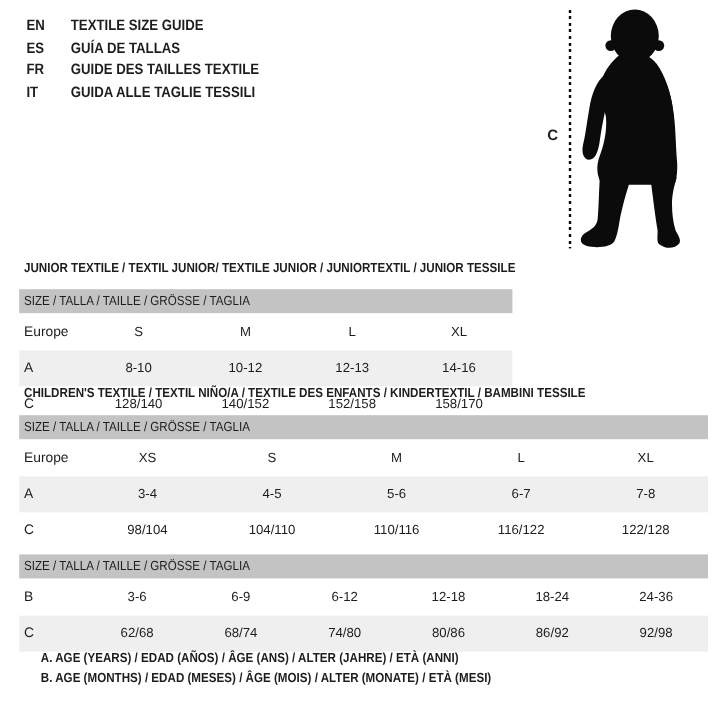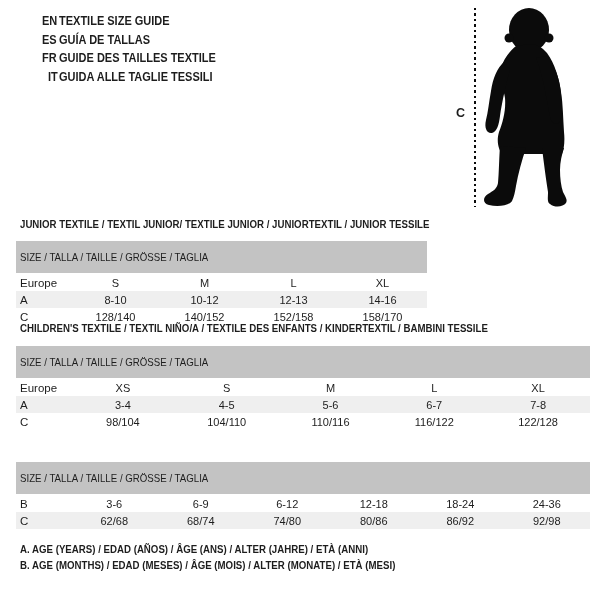--- a/index.html
+++ b/index.html
@@ -6,47 +6,47 @@
     --bg:#ffffff; --text:#1d1d1d; --bar:#c3c3c3; --shade:#efefef; --ink:#0b0b0b;
   }
   html,body{margin:0;padding:0;background:#fff;}
   .canvas{
     position:relative;width:600px;height:600px;background:var(--bg);
     font-family:"Liberation Sans",sans-serif;color:var(--text);overflow:hidden;
   }
   .cond{display:inline-block;transform:scaleX(0.88);transform-origin:0 50%;white-space:nowrap;}
   
   .lang-block{position:absolute;left:22px;top:12px;}
-  .lang-row{display:flex;height:18.5px;align-items:center;font-size:12.5px;font-weight:700;text-align:right;}
+  .lang-row{display:flex;height:18.5px;align-items:center;font-size:12.5px;font-weight:700;}
   .lang-code{width:37px;flex:none;}
   
   .measure-line{
     position:absolute;left:474px;top:8px;width:2px;height:199px;
     background:repeating-linear-gradient(to bottom,var(--ink) 0 2.5px,transparent 2.5px 5.5px);
   }
   .measure-label{position:absolute;left:456px;top:106px;font-size:12.5px;font-weight:700;}
   .baby{position:absolute;left:480px;top:6px;}
   
   .sec-title{position:absolute;font-size:11px;font-weight:700;line-height:17px;}
   #title-junior{left:20px;top:216px;}
   #title-children{left:20px;top:320px;}
   #title-babies{left:20px;top:425px;}
   
   .stable{position:absolute;font-size:11px;}
   #table-junior{left:16px;top:241px;width:411px;}
   #table-children{left:16px;top:346px;width:574px;}
   #table-babies{left:16px;top:462px;width:574px;}
-  .size-bar{height:32px;background:var(--bar);display:flex;align-items:center;padding-left:4px;margin-bottom:1px;}
-  .trow{display:flex;height:17px;align-items:center;}
+  .size-bar{height:20px;background:var(--bar);display:flex;align-items:center;padding-left:4px;margin-bottom:1px;}
+  .trow{display:flex;height:30px;align-items:center;}
   .trow.shaded{background:var(--shade);}
   .tlabel{width:51px;padding-left:4px;flex:none;font-size:11.5px;}
   .tcell{flex:1;text-align:center;}
   
   .notes{position:absolute;left:20px;top:541px;}
-  .note-line{height:16.2px;line-height:16.2px;font-size:11px;font-weight:700;}
+  .note-line{height:16.2px;line-height:16.2px;font-size:11px;font-weight:700;margin-left:14px;}
 </style>
 </head>
 <body>
 
 <div class="canvas">
 
   <div class="lang-block">
     <div class="lang-row">
       <span class="lang-code"><span class="cond">EN</span></span>
       <span class="cond">TEXTILE SIZE GUIDE</span>

